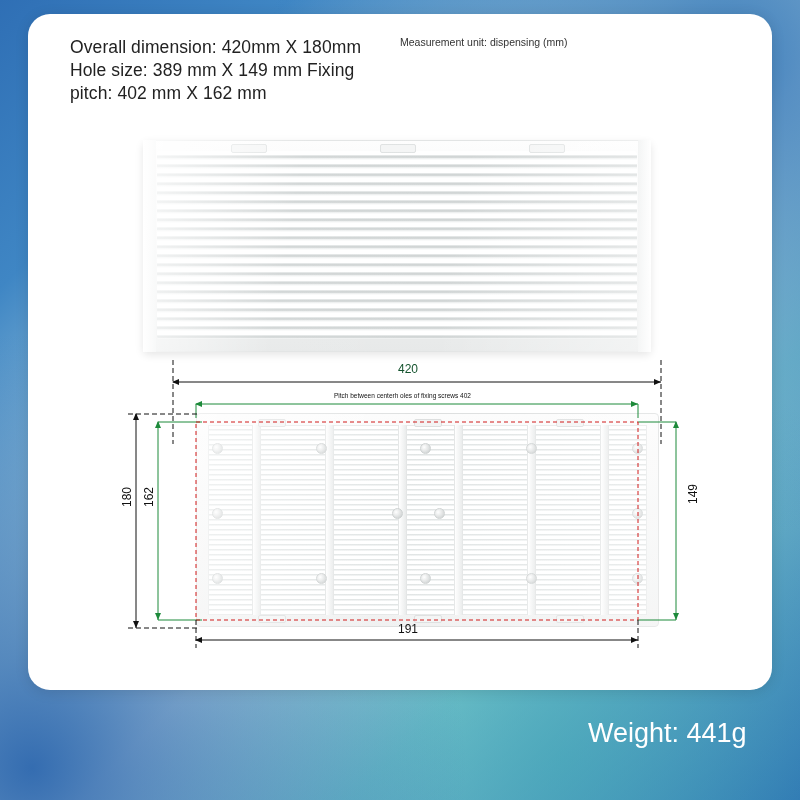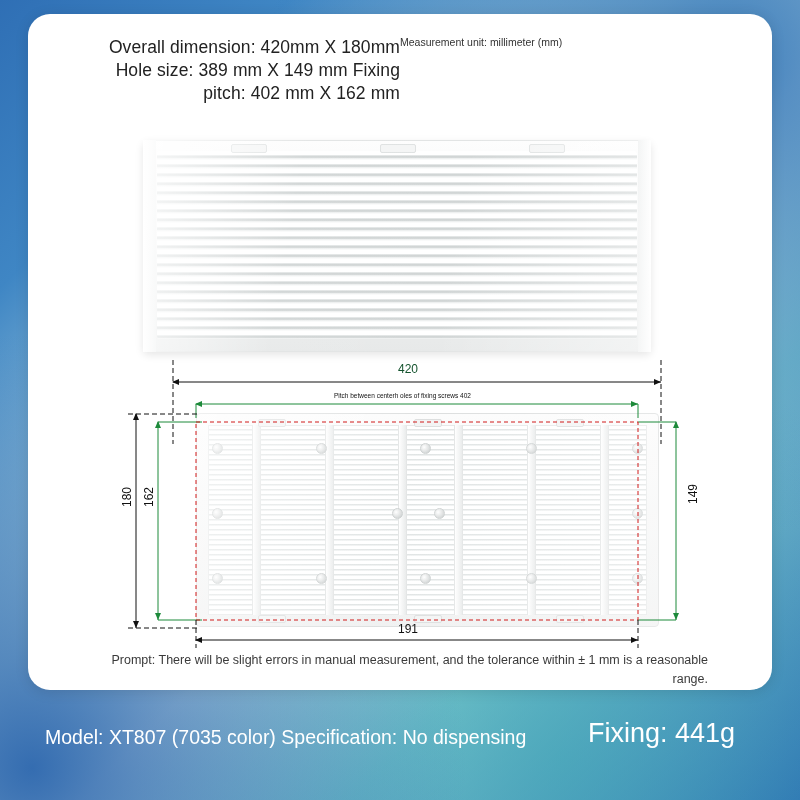--- a/index.html
+++ b/index.html
@@ -29,21 +29,20 @@
   .card {
     position: absolute;
     left: 28px;
     top: 14px;
     width: 744px;
     height: 676px;
     background: #ffffff;
     border-radius: 22px;
     box-shadow: 0 2px 14px rgba(0,0,0,0.12);
     overflow: hidden;
-    text-align: right;
   }
 
   
   .dim-title {
     position: absolute;
     left: 42px;
     top: 22px;
     width: 330px;
     font-size: 17.5px;
     line-height: 23px;
@@ -221,21 +220,21 @@
 </style>
 </head>
 <body>
 
 <div class="page">
   <div class="bg-tint"></div>
 
   <div class="card">
 
     <div class="dim-title">Overall dimension: 420mm X 180mm Hole size: 389 mm X 149 mm Fixing pitch: 402 mm X 162 mm</div>
-    <div class="unit-note">Measurement unit: millimeter (mm)</div>
+    <div class="unit-note">Measurement unit: dispensing (mm)</div>
 
     <div class="photo">
       <div class="frame"></div>
       <div class="inner">
         <div class="louvers"></div>
       </div>
       <div class="bevel-l"></div>
       <div class="bevel-r"></div>
       <div class="tabtop" style="left:88px;"></div>
       <div class="tabtop" style="left:237px;"></div>
@@ -327,20 +326,18 @@
       </svg>
 
       <div style="position:absolute; left:300px; top:10px; font-size:12px; color:#14532d;">420</div>
       <div style="position:absolute; left:236px; top:40px; font-size:6.5px; color:#111; white-space:nowrap;">Pitch between centerh oles of fixing screws 402</div>
       <div style="position:absolute; left:22px; top:155px; font-size:12px; color:#111; transform:rotate(-90deg); transform-origin:left top;">180</div>
       <div style="position:absolute; left:44px; top:155px; font-size:12px; color:#111; transform:rotate(-90deg); transform-origin:left top;">162</div>
       <div style="position:absolute; left:588px; top:152px; font-size:12px; color:#111; transform:rotate(-90deg); transform-origin:left top;">149</div>
       <div style="position:absolute; left:300px; top:270px; font-size:12px; color:#111;">191</div>
     </div>
 
-    <div class="prompt">Prompt: There will be slight errors in manual measurement, and the tolerance within ± 1 mm is a reasonable range.</div>
   </div>
 
   <div class="bottom">
-    <div class="model-text">Model: XT807 (7035 color) Specification: No dispensing</div>
-    <div class="weight-text">Fixing: 441g</div>
+    <div class="weight-text">Weight: 441g</div>
   </div>
 </div>
 
 </body></html>

